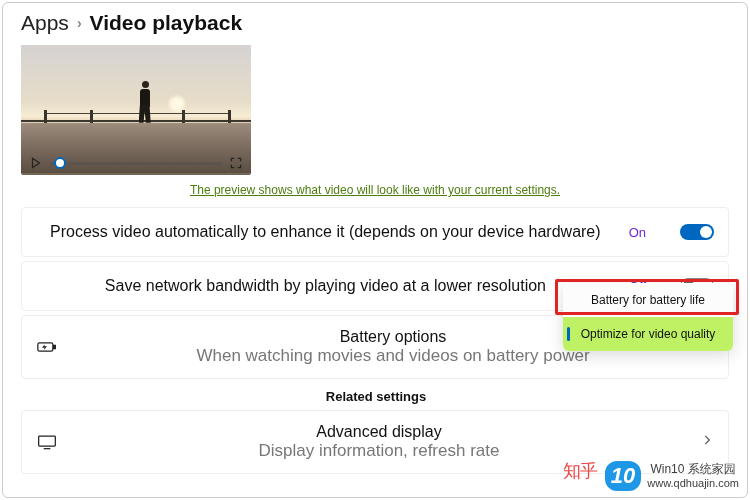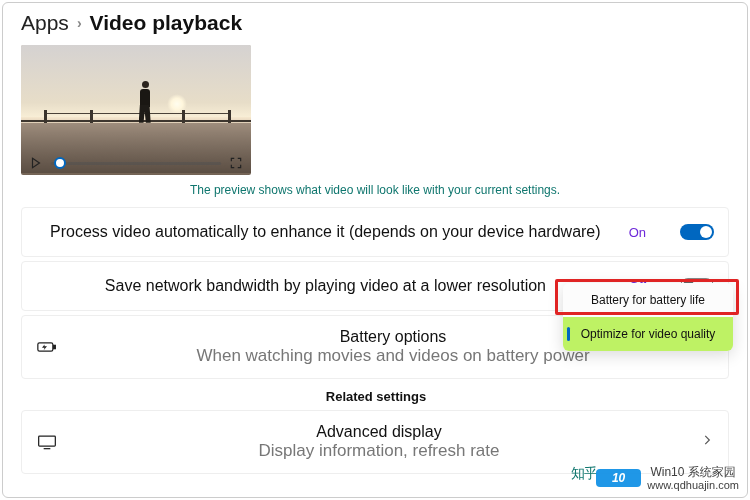--- a/index.html
+++ b/index.html
@@ -17,45 +17,45 @@
 .post { position: absolute; width: 3px; background: #3a332c; top: 50%; height: 16%; }
 .figure { position: absolute; left: 49%; top: 26%; width: 22px; height: 50px; }
 .figure .torso { position: absolute; top: 10px; left: 6px; width: 10px; height: 18px; background: #1a1713; border-radius: 3px 3px 0 0; }
 .figure .head { position: absolute; top: 2px; left: 8px; width: 7px; height: 7px; background: #2b241d; border-radius: 50%; }
 .figure .legs { position: absolute; top: 26px; left: 5px; width: 12px; height: 18px; background: #1e1b17; clip-path: polygon(10% 0,90% 0,100% 100%,60% 100%,50% 40%,40% 100%,0 100%); }
 .sun { position: absolute; top: 38%; right: 28%; width: 20px; height: 20px; border-radius: 50%; background: radial-gradient(circle,#fffdef 0%,#fff6dc 40%,rgba(255,246,220,0) 70%); }
 .controls { position: absolute; bottom: 0; left: 0; right: 0; height: 24px; display: flex; align-items: center; padding: 0 8px; gap: 8px; color: #0a0a0a; }
 .play-icon svg, .fs-icon svg { width: 14px; height: 14px; display: block; }
 .track { flex: 1; height: 3px; background: rgba(80,80,80,0.5); border-radius: 2px; position: relative; }
 .thumb { position: absolute; left: 5%; top: 50%; transform: translate(-50%,-50%); width: 12px; height: 12px; background: #fff; border: 2px solid #0067c0; border-radius: 50%; }
-.caption { font-size: 12px; color: #0f766e; margin: 8px 0 10px 0; }
+.caption { font-size: 12px; color: #4d7c0f; margin: 8px 0 10px 0; text-decoration: underline; }
 .card { background: #fff; border: 1px solid #eee; border-radius: 4px; padding: 12px 14px; display: flex; align-items: center; gap: 14px; margin-bottom: 4px; position: relative; min-height: 50px; }
 .card .lead-icon { width: 22px; display: flex; justify-content: center; color: #222; }
 .card .labels { flex: 1; }
 .card .title { font-size: 16px; color: #111; }
 .card .sub { font-size: 17px; color: #777; }
 .toggle-state { font-size: 13px; color: #6d28d9; margin-right: 20px; }
 .toggle { width: 34px; height: 16px; border-radius: 10px; position: relative; }
 .toggle.on { background: #0067c0; }
 .toggle.on .knob { position: absolute; right: 2px; top: 2px; width: 12px; height: 12px; background: #fff; border-radius: 50%; }
 .toggle.off { background: #fff; border: 1px solid #888; }
 .toggle.off .knob { position: absolute; left: 2px; top: 1px; width: 11px; height: 11px; background: #666; border-radius: 50%; }
 .dropdown { position: absolute; right: 14px; top: 280px; width: 170px; background: #fcfcfc; border-radius: 6px; box-shadow: 0 4px 16px rgba(0,0,0,0.15); overflow: hidden; z-index: 5; }
 .dropdown .item { padding: 10px 12px; font-size: 12px; color: #111; position: relative; }
 .dropdown .item.sel { background: #bef264; }
 .dropdown .item.sel::before { content: ""; position: absolute; left: 4px; top: 10px; bottom: 10px; width: 3px; background: #0067c0; border-radius: 2px; }
 .highlight { position: absolute; border: 3px solid #e02424; border-radius: 2px; right: 8px; top: 276px; width: 184px; height: 36px; z-index: 6; pointer-events: none; }
 .section-head { font-size: 13px; font-weight: 600; color: #111; margin: 10px 0 6px 2px; }
 .chev { color: #555; }
 .chev svg { width: 14px; height: 14px; }
 .watermark { position: absolute; right: 8px; bottom: 6px; display: flex; align-items: center; gap: 6px; opacity: 0.95; z-index: 10; }
-.wm-badge { background: #1492e6; color: #fff; font-weight: 700; font-style: italic; font-size: 12px; padding: 2px 16px; border-radius: 4px; }
+.wm-badge { background: #1492e6; color: #fff; font-weight: 700; font-style: italic; font-size: 22px; padding: 2px 6px; border-radius: 12px; }
 .wm-text { font-size: 11px; color: #333; line-height: 1.1; }
 .wm-text .cn { font-size: 12px; }
-.zhihu { position: absolute; right: 150px; bottom: 14px; color: #0f766e; font-size: 14px; letter-spacing: -1px; z-index: 9; }
+.zhihu { position: absolute; right: 150px; bottom: 14px; color: #ef4444; font-size: 18px; letter-spacing: -1px; z-index: 9; }
 </style>
 </head>
 <body>
 
 <div class="page">
 
   <div class="breadcrumb">
     <span class="crumb-link">Apps</span>
     <span class="sep">›</span>
     <span>Video playback</span>

